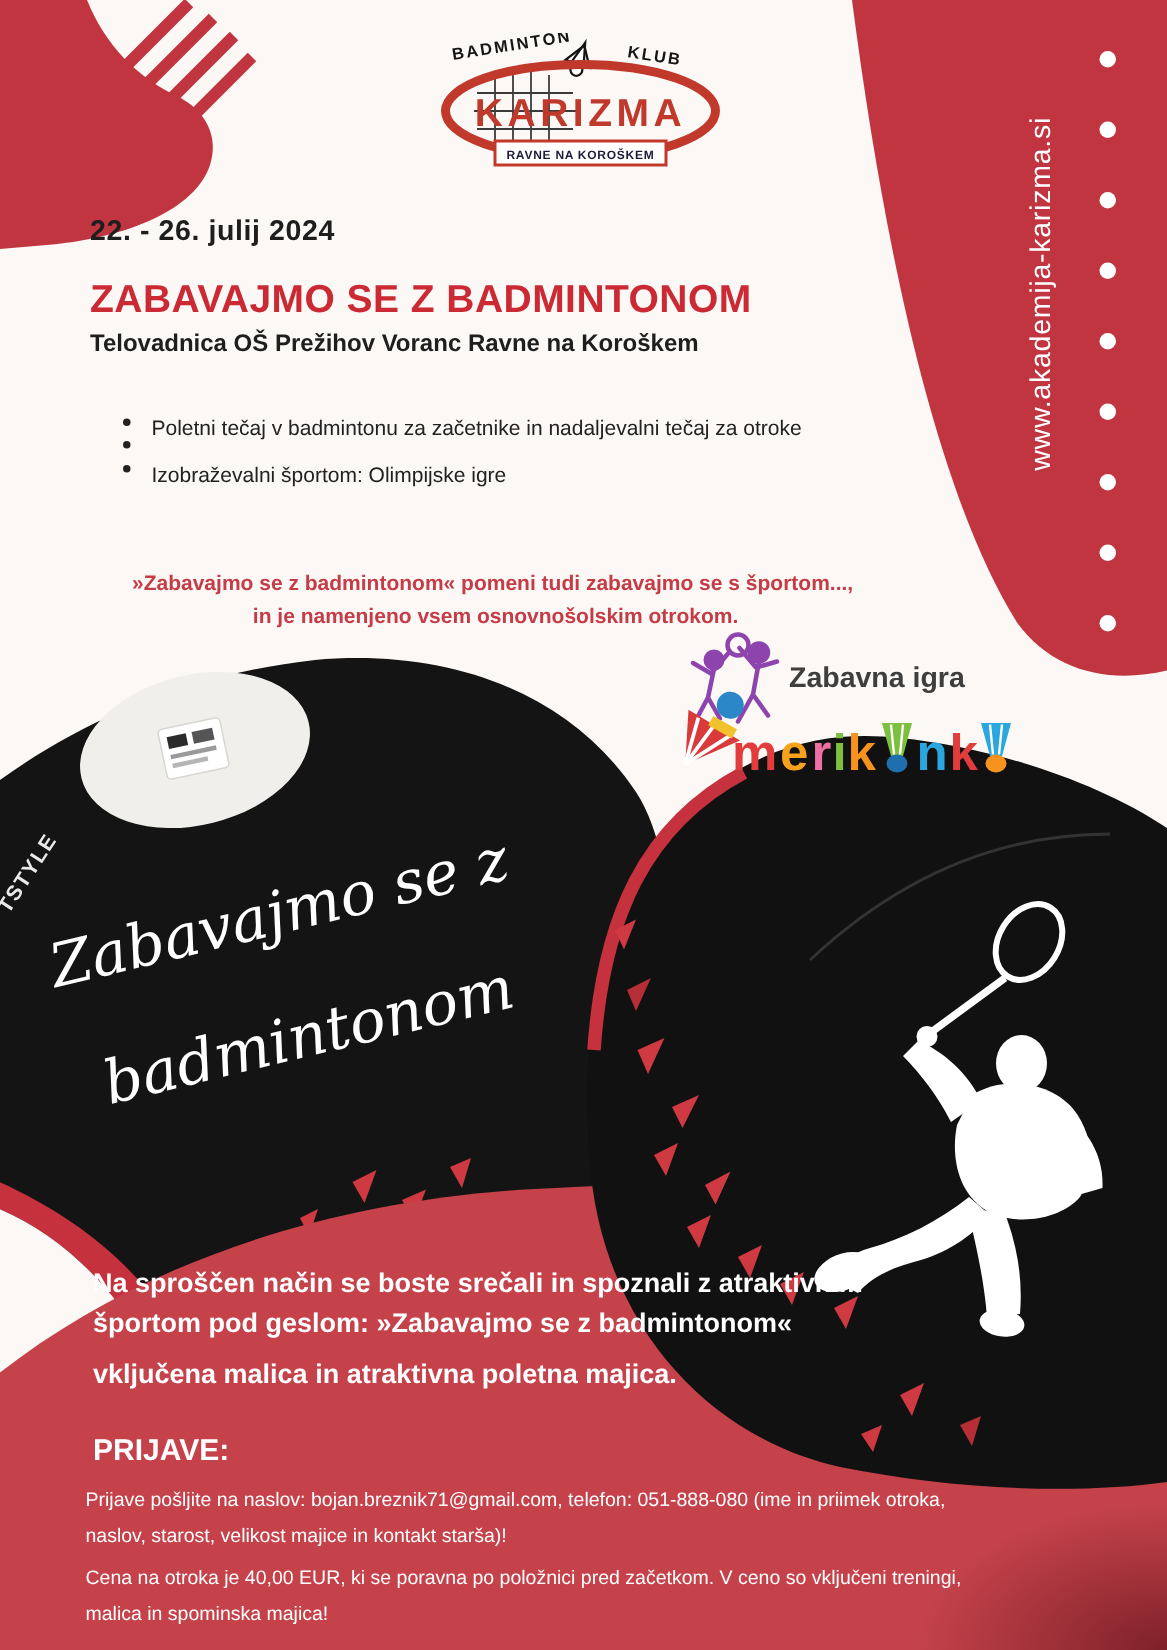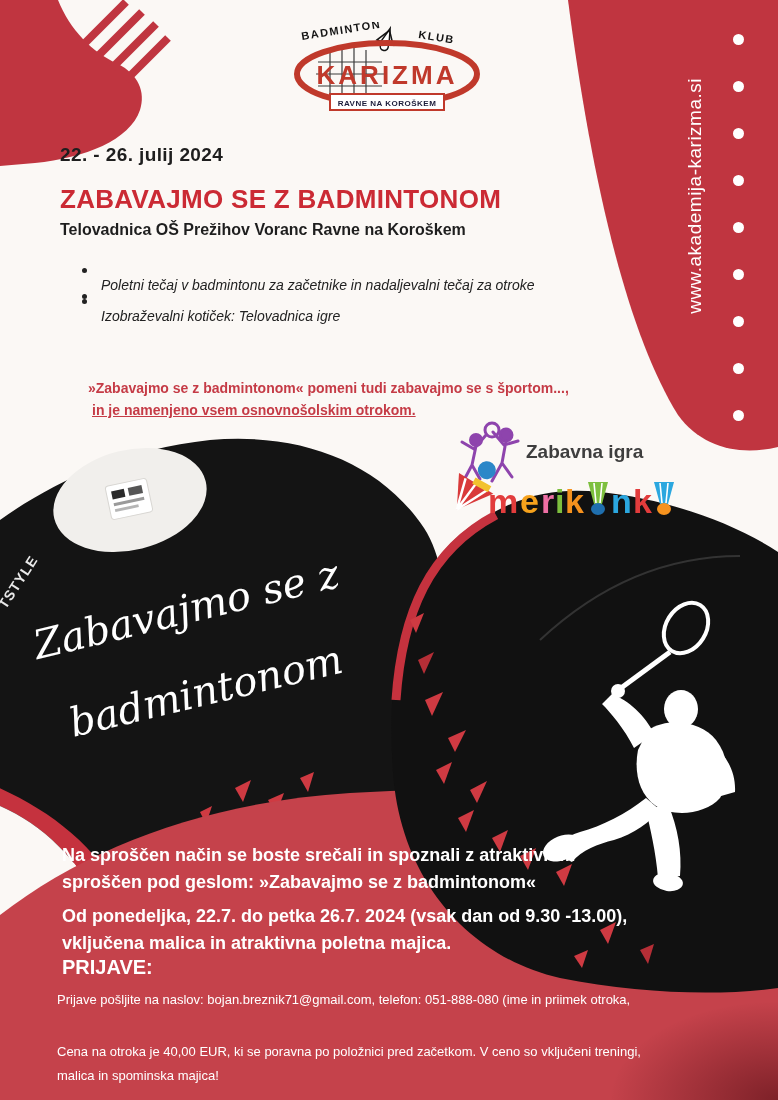--- a/index.html
+++ b/index.html
@@ -8,25 +8,25 @@
   .abs{position:absolute;}
   svg{display:block;}
 
   
   .centercol{left:16px;width:740px;text-align:left;color:#1e1e1e;padding-left:44px;}
   .date{top:144px;font-size:19px;font-weight:700;letter-spacing:.4px;}
   .title{top:184px;font-size:26px;font-weight:800;letter-spacing:.3px;}
   .venue{top:221px;font-size:16px;font-weight:700;}
 
   .bullets{left:82px;top:272px;font-size:14px;color:#222;line-height:26px;}
-  .bullets .li{display:flex;align-items:flex-start;font-style:italic;}
+  .bullets .li{display:flex;align-items:center;}
   .bullets .dot{width:5px;height:5px;border-radius:50%;background:#222;
                 margin-right:14px;position:relative;top:-4px;flex:0 0 auto;}
 
-  .highlight{left:88px;top:377px;font-size:14px;font-weight:700;line-height:22px;}
+  .highlight{left:88px;top:377px;font-size:14px;font-weight:700;line-height:22px;text-align:center;}
 
   .slogan{left:15px;top:566px;width:362px;text-align:center;color:#fff;
           font-family:"DejaVu Serif",serif;font-style:italic;font-size:40px;
           line-height:84px;transform:rotate(-13.5deg);z-index:4;}
   .sleeve-brand{left:-12px;top:574px;color:#e9e9e9;font-size:14px;font-weight:700;
           letter-spacing:1px;transform:rotate(-57deg);z-index:4;}
 
   .side-url{left:684px;top:78px;color:#fff;font-size:19px;letter-spacing:.5px;
           writing-mode:vertical-rl;transform:rotate(180deg);z-index:4;}
   .dots{left:733px;top:34px;display:flex;flex-direction:column;gap:36px;z-index:4;}
@@ -156,27 +156,27 @@
   <div class="abs z2 bullets">
     <div class="li">
       <span class="dot"></span>
       <span>Poletni tečaj v badmintonu za začetnike in nadaljevalni tečaj za otroke</span>
       </div>
     <div class="li">
       <span class="dot"></span>
       </div>
     <div class="li">
       <span class="dot"></span>
-      <span>Izobraževalni kotiček: Telovadnica igre</span>
+      <span>Izobraževalni športom: Olimpijske igre</span>
       </div>
   </div>
 
   <div class="abs z2 highlight">
     <div style="color: rgb(197, 59, 70);">»Zabavajmo se z badmintonom« pomeni tudi zabavajmo se s športom...,</div>
-    <div style="padding-left: 4px; color: rgb(197, 59, 70); text-decoration: underline;">in je namenjeno vsem osnovnošolskim otrokom.</div>
+    <div style="padding-left: 4px; color: rgb(197, 59, 70);">in je namenjeno vsem osnovnošolskim otrokom.</div>
   </div>
 
   <svg class="abs z2" style="left:448px;top:418px" width="228" height="110" viewBox="0 0 228 110">
     <g stroke="#8e44ad" stroke-width="3" stroke-linecap="round" fill="none">
       <circle cx="44" cy="12" r="7"></circle>
       <circle cx="28" cy="22" r="5.5" fill="#8e44ad"></circle>
       <path d="M28,28 L24,47 M26,31 L14,24 M26,31 L38,17 M24,47 L16,62 M24,47 L32,61"></path>
       <circle cx="58" cy="17" r="6" fill="#8e44ad"></circle>
       <path d="M58,23 L54,45 M56,27 L45,14 M56,27 L70,23 M54,45 L44,63 M54,45 L64,59"></path>
     </g>
@@ -224,29 +224,29 @@
       <span></span>
     <span></span>
       <span></span>
     <span></span>
       <span></span>
     <span></span>
   </div>
 
   <div class="abs footer f-bold intro">
     <div>Na sproščen način se boste srečali in spoznali z atraktivnim</div>
-    <div>sproščen pod geslom: »Zabavajmo se z badmintonom«</div>
+    <div>športom pod geslom: »Zabavajmo se z badmintonom«</div>
   </div>
   <div class="abs footer f-bold schedule">
-    <div>Od ponedeljka, 22.7. do petka 26.7. 2024 (vsak dan od 9.30 -13.00),</div>
     <div>vključena malica in atraktivna poletna majica.</div>
   </div>
   <div class="abs footer prijave">PRIJAVE:</div>
   <div class="abs footer f-reg signup">
     <div>Prijave pošljite na naslov: bojan.breznik71@gmail.com, telefon: 051-888-080  (ime in priimek otroka,</div>
+    <div>naslov,  starost, velikost majice in kontakt starša)!</div>
   </div>
   <div class="abs footer f-reg price">
     <div>Cena na otroka je 40,00 EUR, ki se poravna po položnici pred začetkom. V ceno so vključeni treningi,</div>
     <div>malica in spominska majica!</div>
   </div>
 
   <div class="abs corner-shadow"></div>
 </div>
 
 </body></html>

